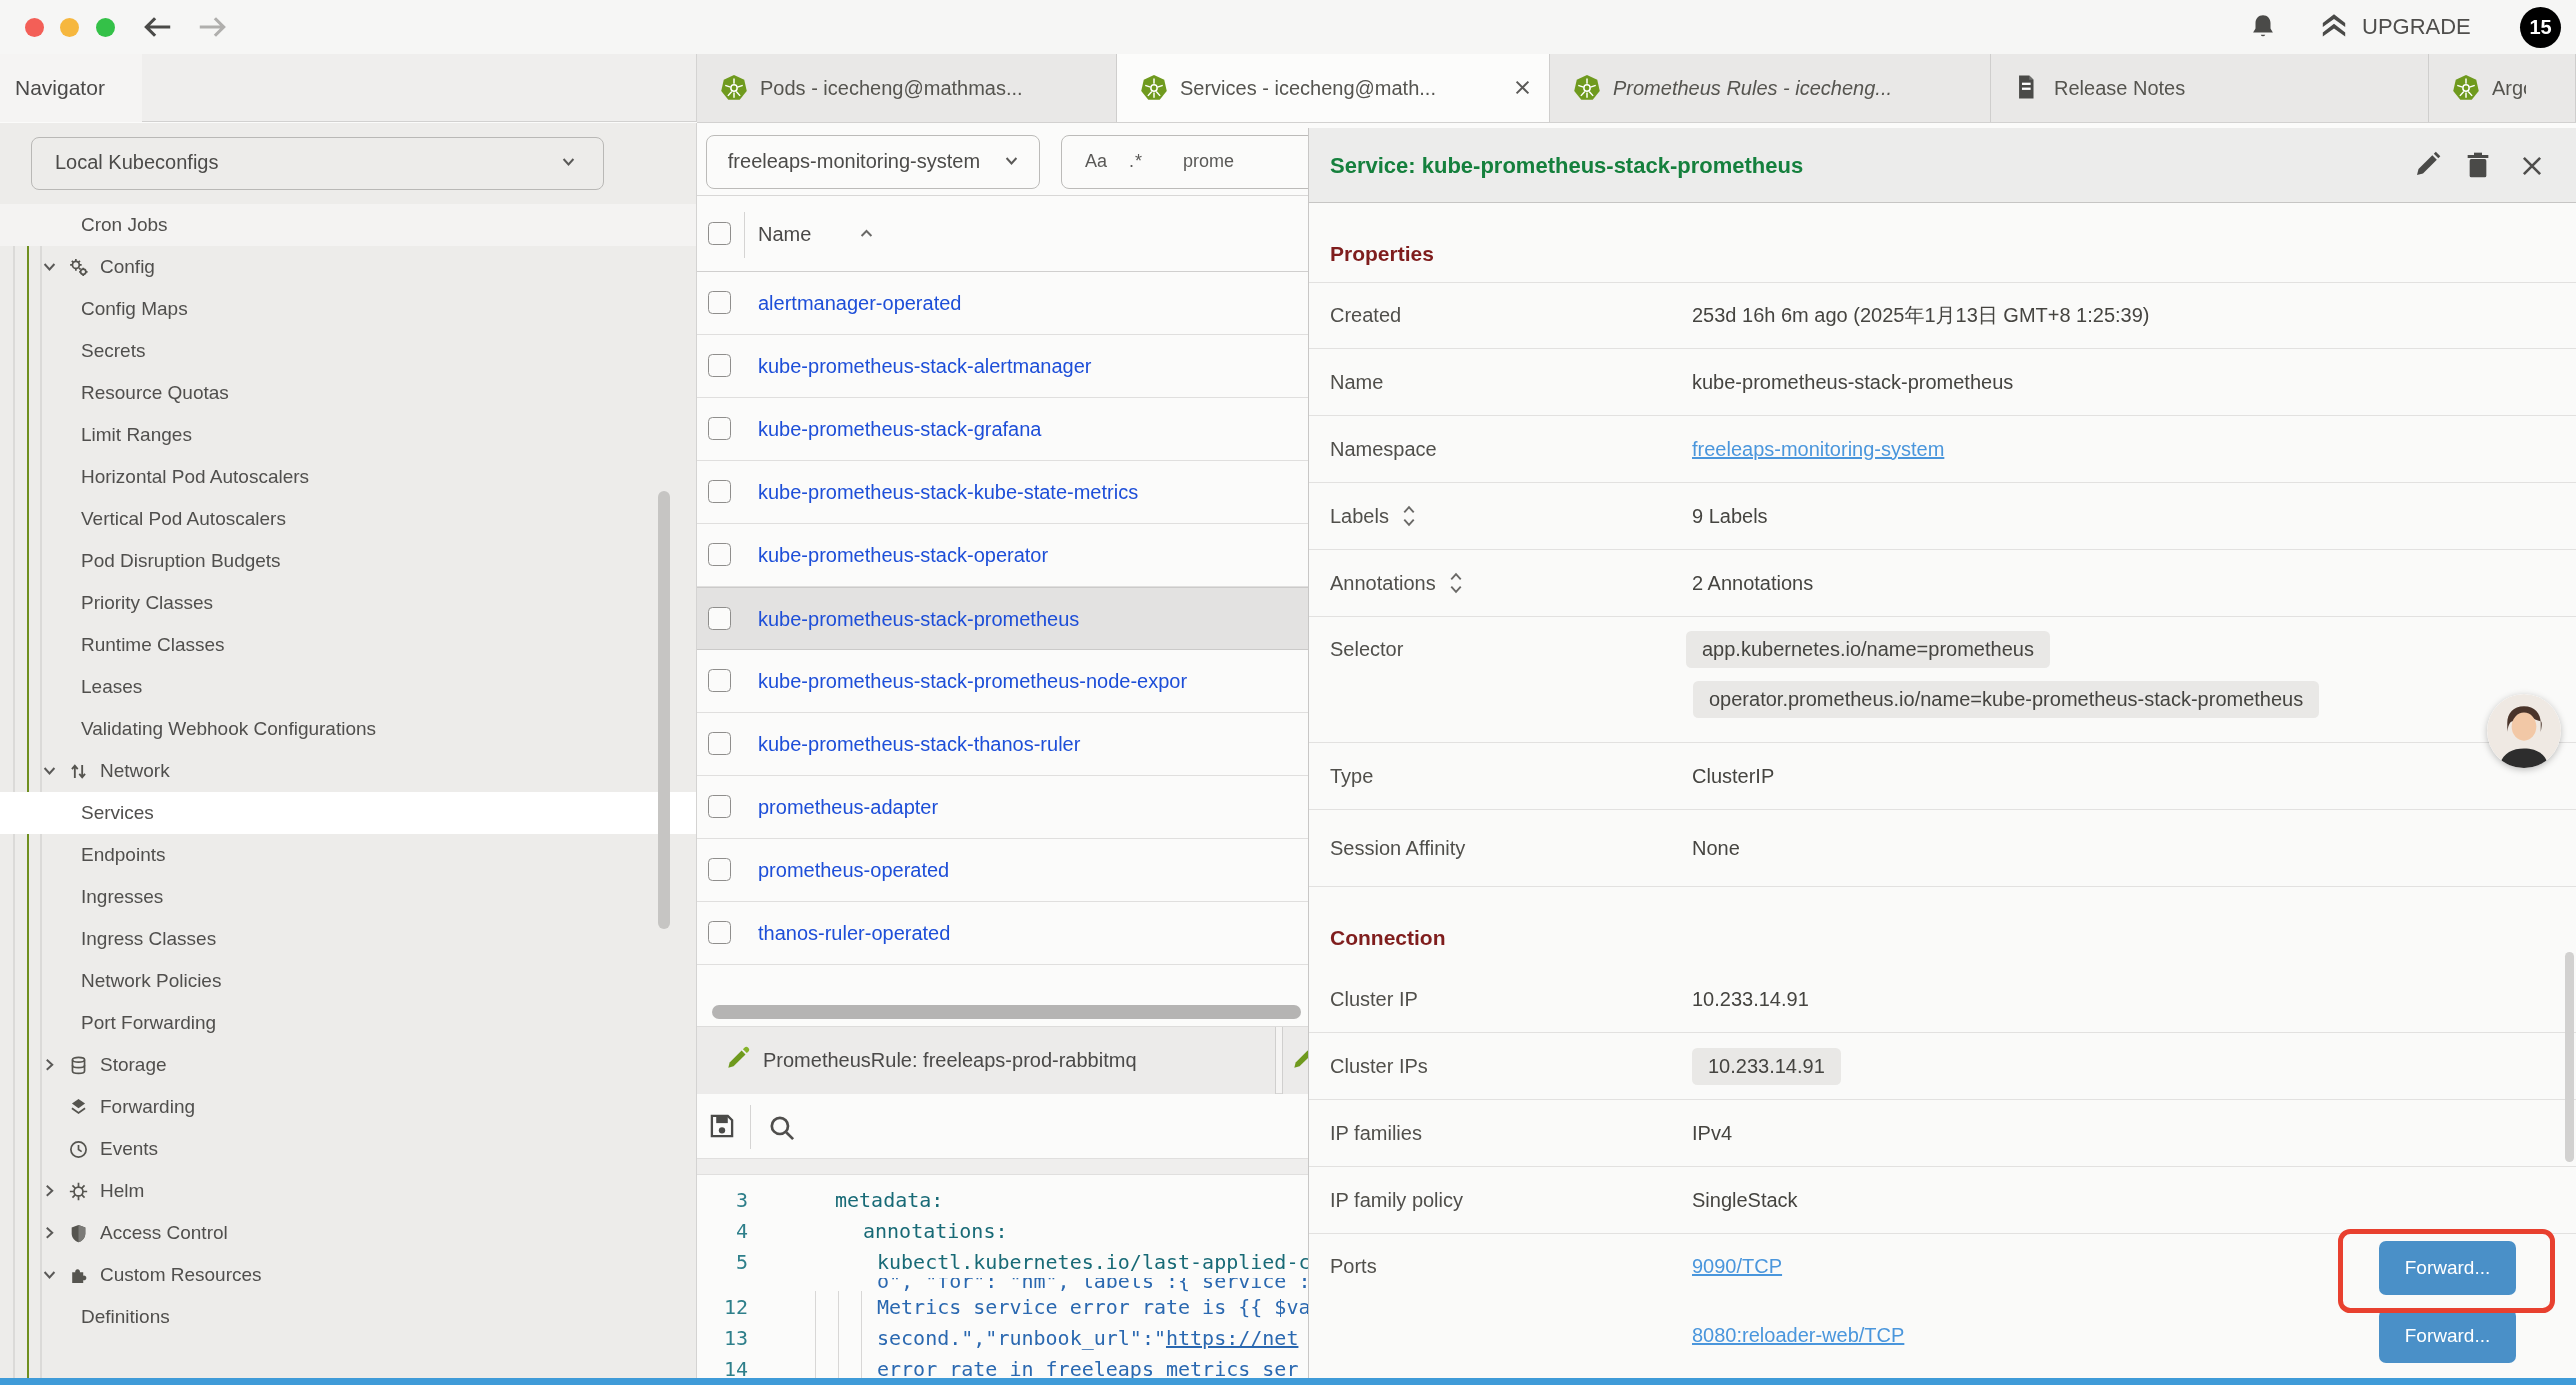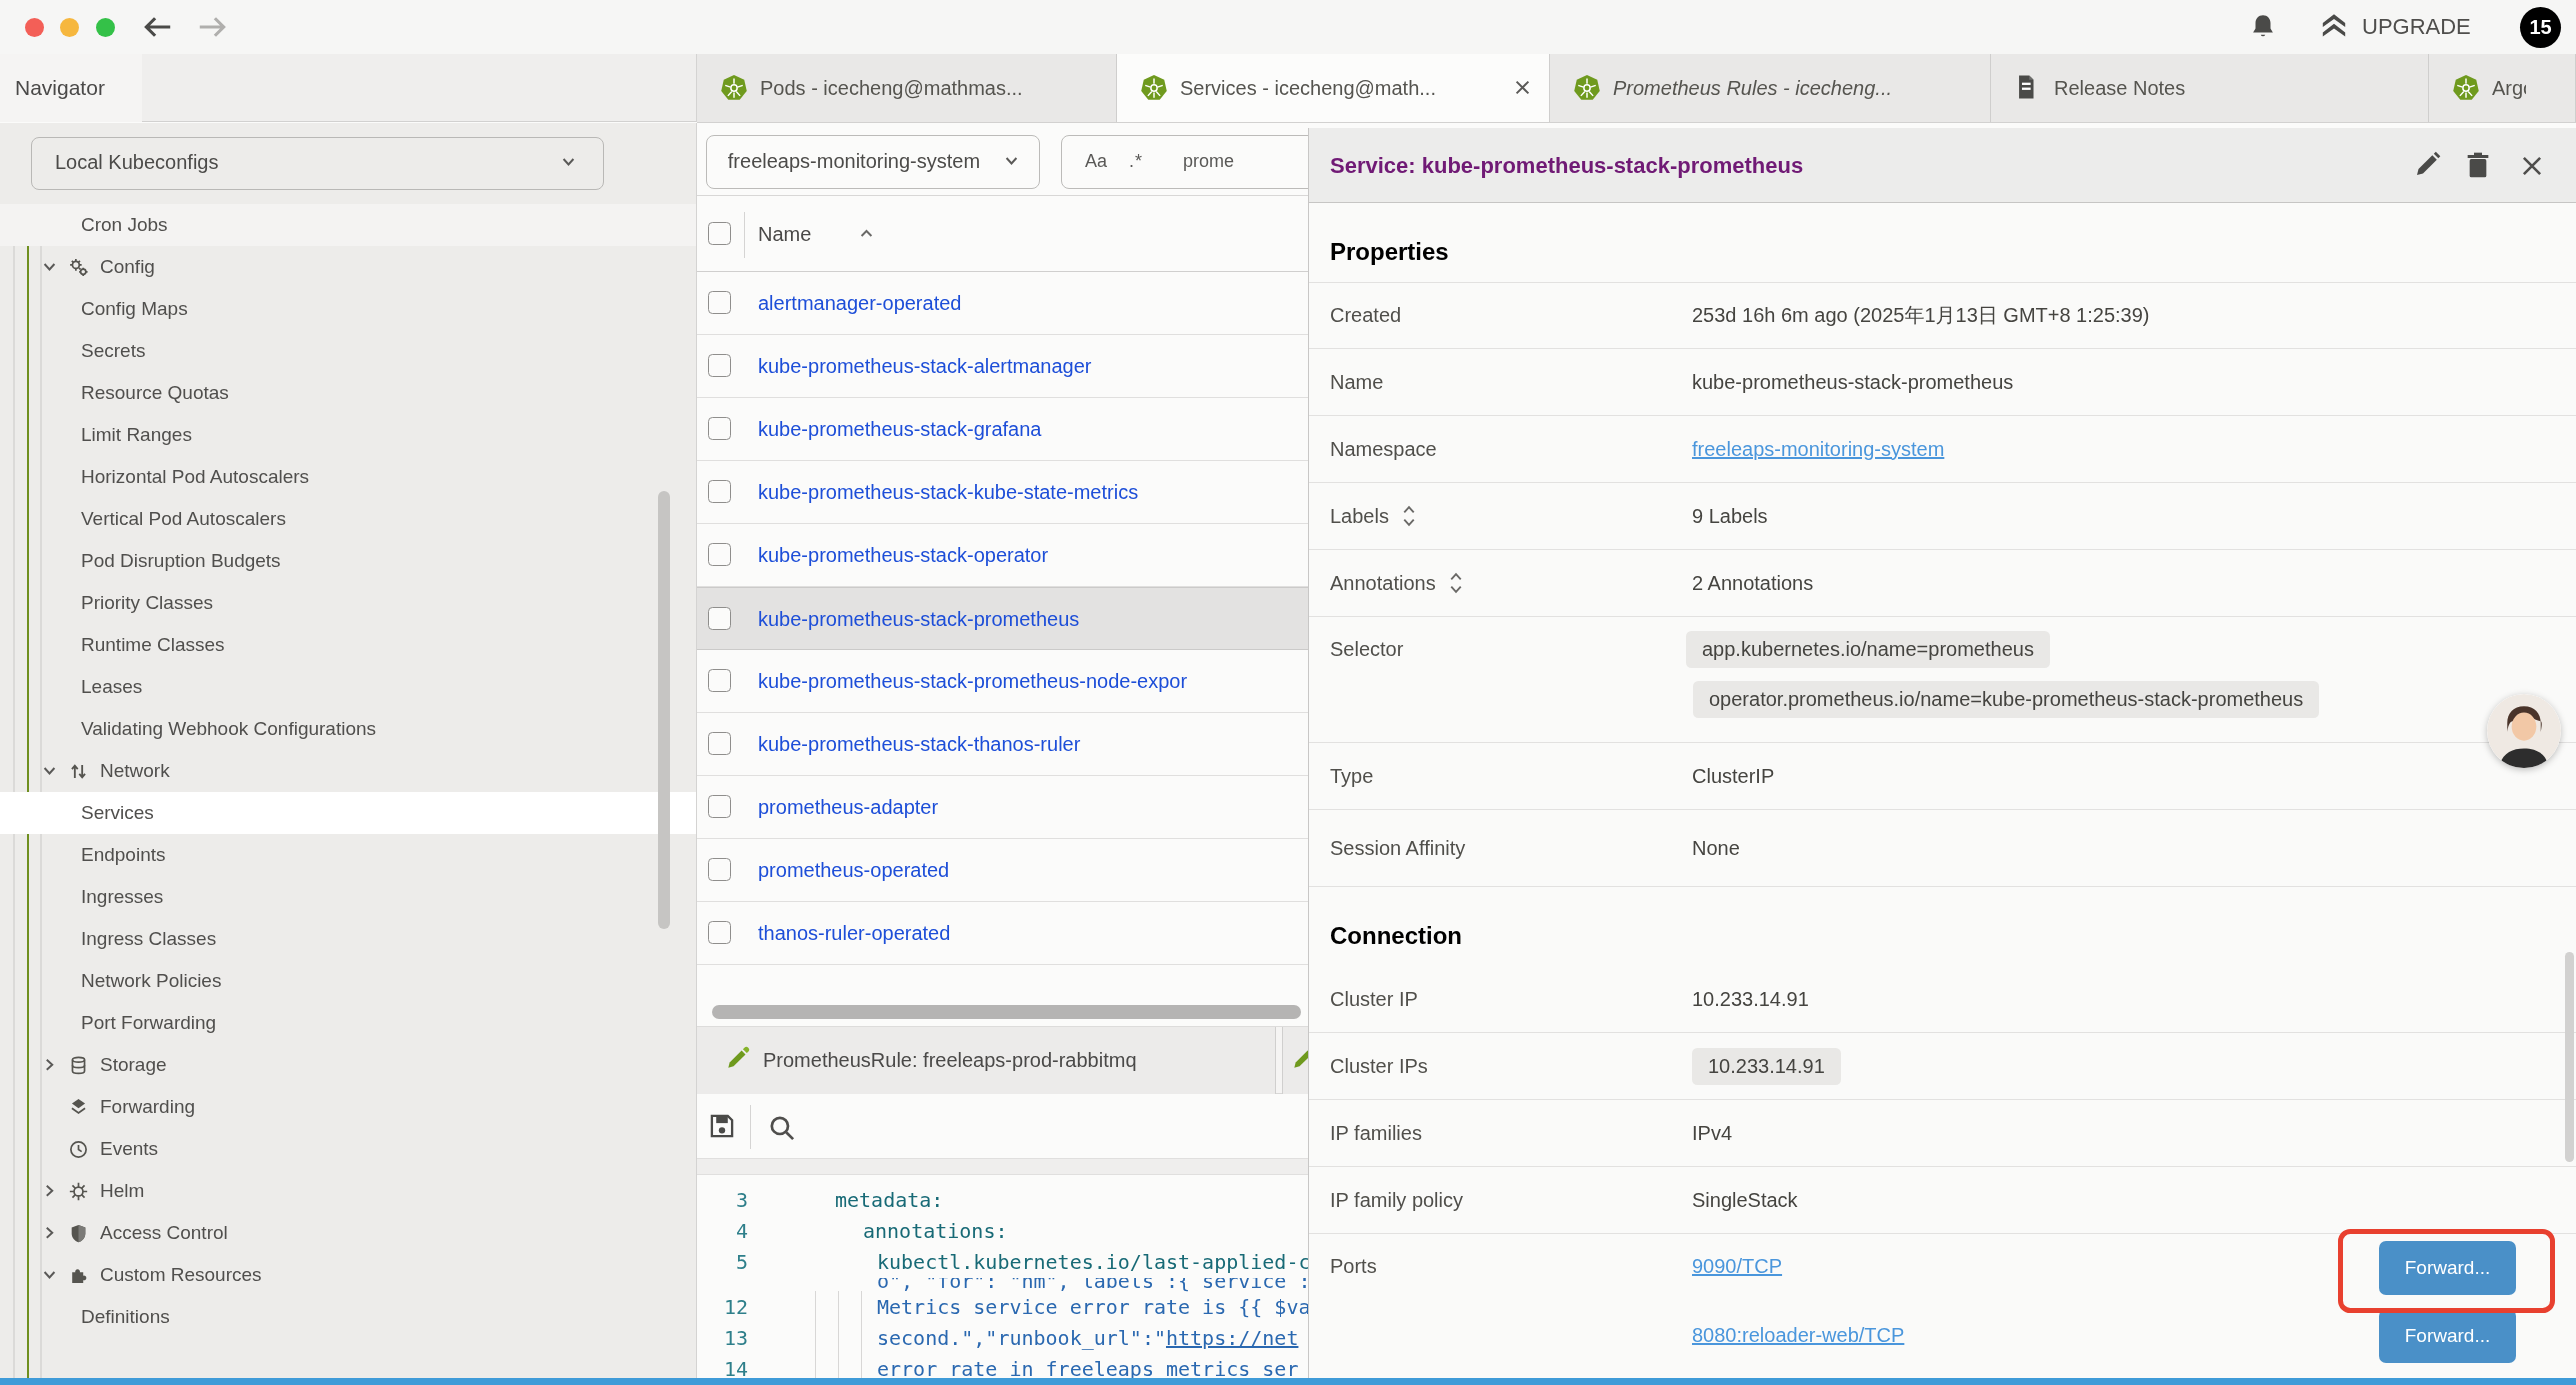--- a/index.html
+++ b/index.html
@@ -101,26 +101,26 @@
   .k{color:#186a76;}
   .s{color:#2a68b0;}
   .cline.clip{height:14px;overflow:hidden;}
   .cline.clip .ctext{top:-12.3px;color:#2a68b0;}
   .lurl{color:#2a68b0;text-decoration:underline;}
   .iguide{position:absolute;width:0.9px;background:#d8d7d6;top:1168px;height:217px;}
 
   
   #details{left:1308px;top:128px;width:1268px;height:1257px;background:#fafaf9;border-left:0.9px solid #c8c7c6;box-sizing:border-box;}
   #dheader{position:absolute;left:0;top:0;width:1268px;height:75px;background:#ececeb;border-bottom:0.9px solid #c6c5c4;box-sizing:border-box;}
-  #dtitle{position:absolute;left:21px;top:0;height:75px;line-height:75px;font-size:22px;font-weight:bold;color:#701a75;}
+  #dtitle{position:absolute;left:21px;top:0;height:75px;line-height:75px;font-size:22px;font-weight:bold;color:#15803d;}
   .hicon{position:absolute;top:22px;}
   #dheader .hicon{position:absolute;}
   #dbody{position:absolute;left:0;top:75px;width:1268px;height:1182px;overflow:hidden;}
   .dheading{height:79px;position:relative;}
-  .dheading span{position:absolute;left:21px;bottom:16px;font-size:24px;font-weight:bold;color:#000000;}
+  .dheading span{position:absolute;left:21px;bottom:16px;font-size:21px;font-weight:bold;color:#7f1d1d;}
   .drow{position:relative;border-bottom:0.9px solid #e2e1e0;box-sizing:border-box;height:67px;}
   .drow .dlabel{position:absolute;left:21px;top:0;height:100%;display:flex;align-items:center;font-size:20px;color:#504f4b;}
   .drow .dvalue{position:absolute;left:383px;top:0;height:100%;display:flex;align-items:center;font-size:20px;color:#454440;}
   .drow.topline{border-top:0.9px solid #e2e1e0;}
   .dlink{color:#4a96dc;text-decoration:underline;}
   .chip{display:inline-block;background:#e9e8e6;border-radius:5.3px;padding:7px 16px;font-size:20px;color:#454440;}
   .expander{margin-left:12.3px;}
   #selector-row{height:126px;}
   #selector-row .dlabel{align-items:flex-start;padding-top:21px;}
   #sel-chip1{position:absolute;left:377px;top:14px;}

